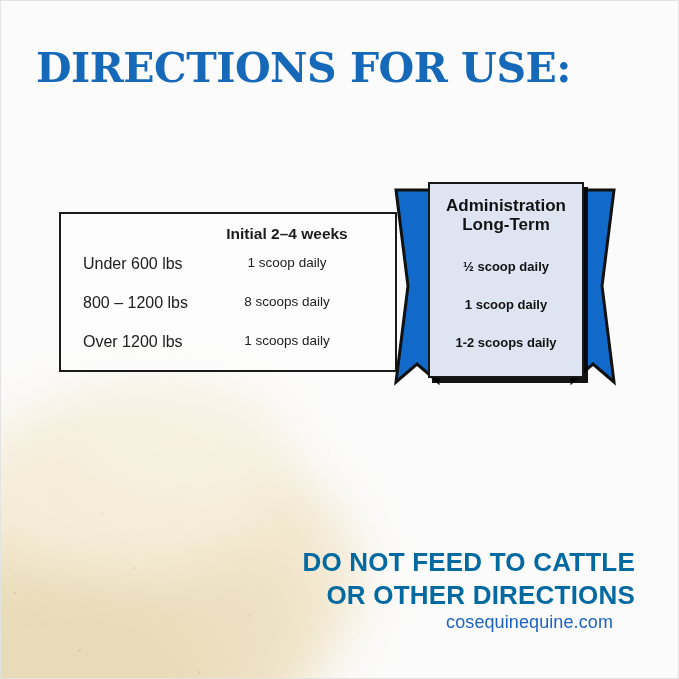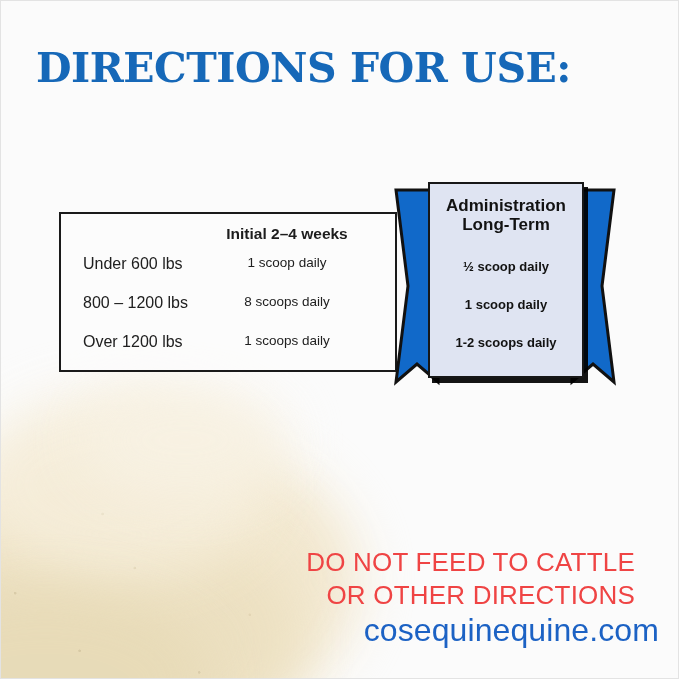--- a/index.html
+++ b/index.html
@@ -120,28 +120,28 @@
     white-space:nowrap;
   }
 
   
   .warn{
     position:absolute;left:0;top:546px;width:679px;
     padding-right:44px;box-sizing:border-box;
     text-align:right;
   }
   .warn .l{
-    font-size:26px;font-weight:400;color:#ef4444;
+    font-size:26px;font-weight:700;color:#0369a1;
     line-height:1.26;letter-spacing:.2px;white-space:nowrap;
   }
   .site{
     position:absolute;left:0;top:612px;width:679px;
-    padding-right:20px;box-sizing:border-box;
+    padding-right:66px;box-sizing:border-box;
     text-align:right;
-    font-size:32px;font-weight:400;color:#1c62c4;
+    font-size:18px;font-weight:400;color:#1c62c4;
     letter-spacing:.1px;white-space:nowrap;
   }
 </style>
 </head>
 <body>
 
 <div id="stage">
 
   <div class="powder">
     <div class="blob b1"></div>

